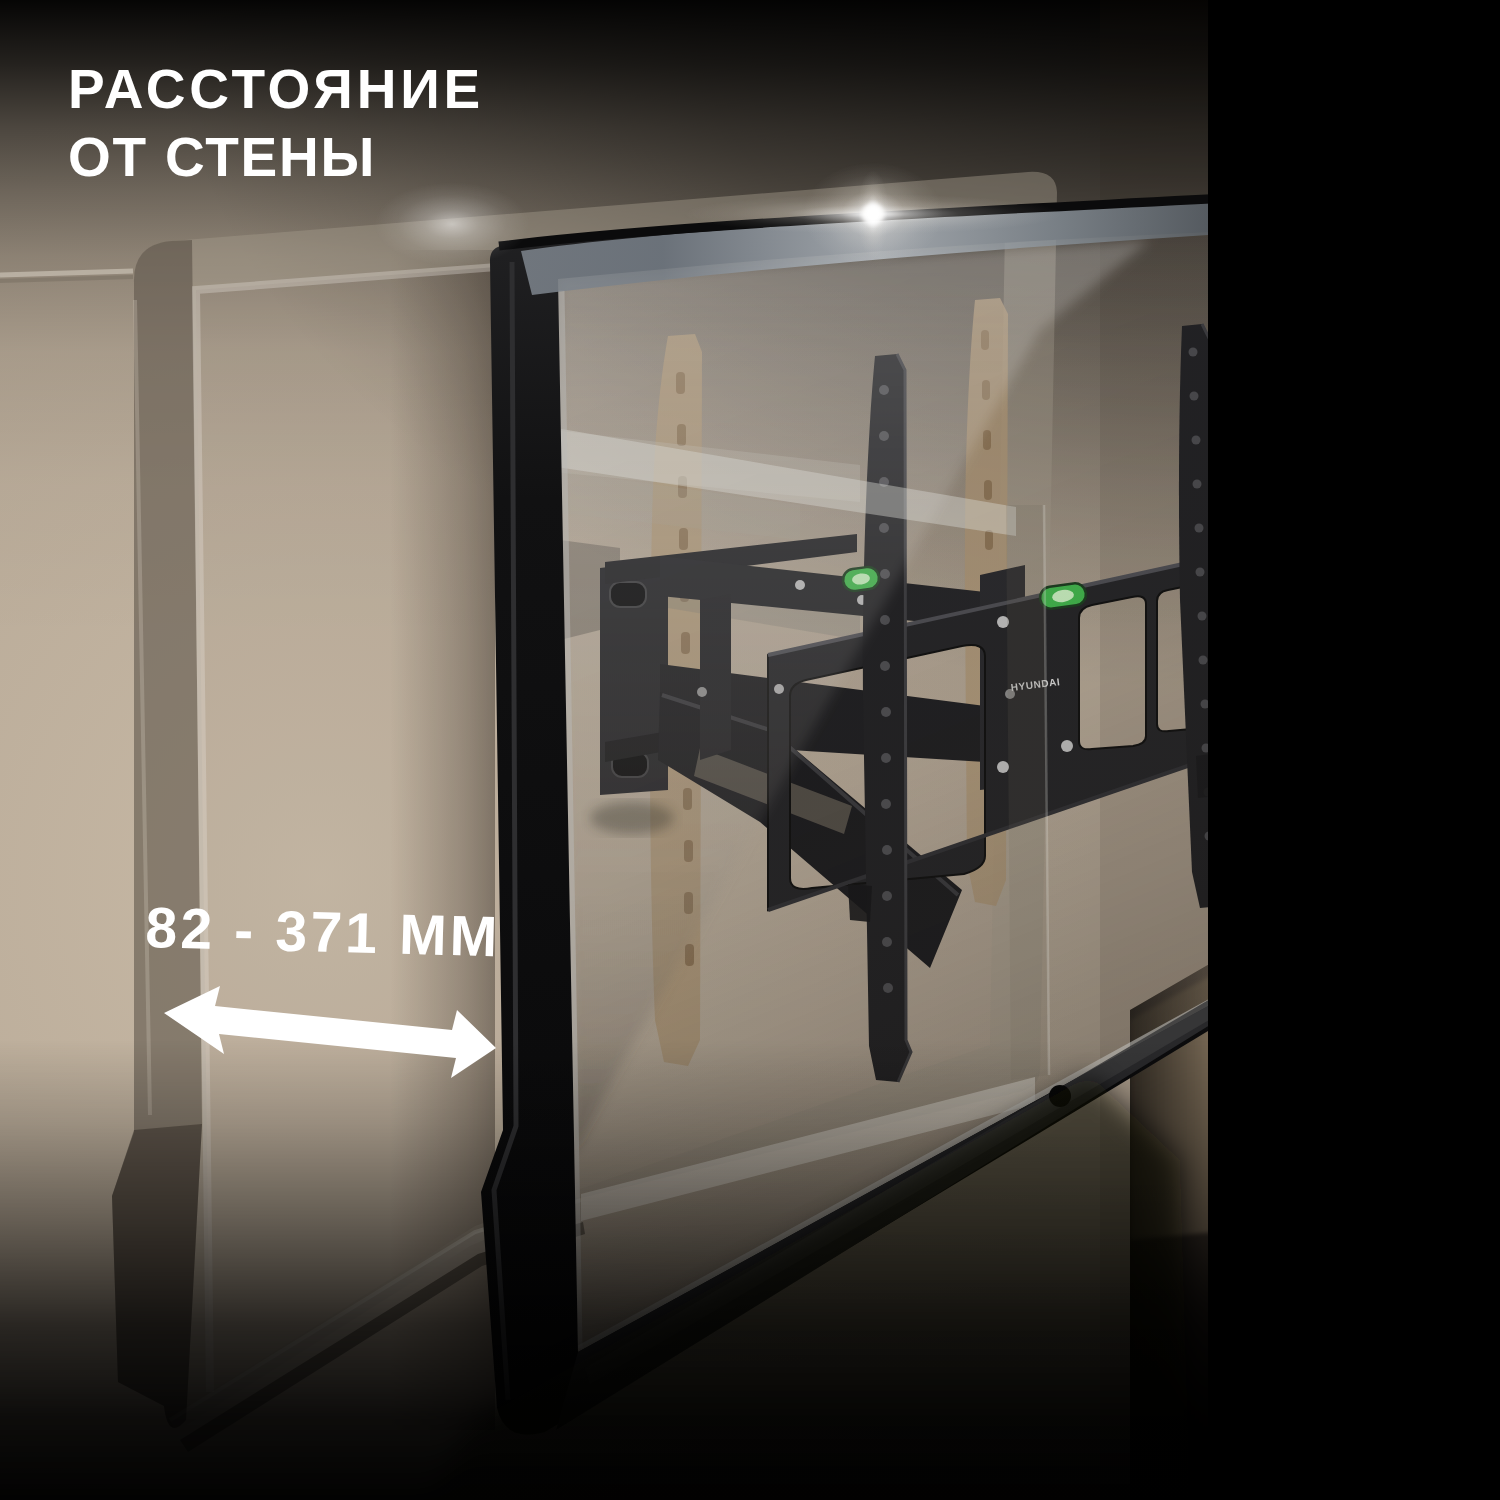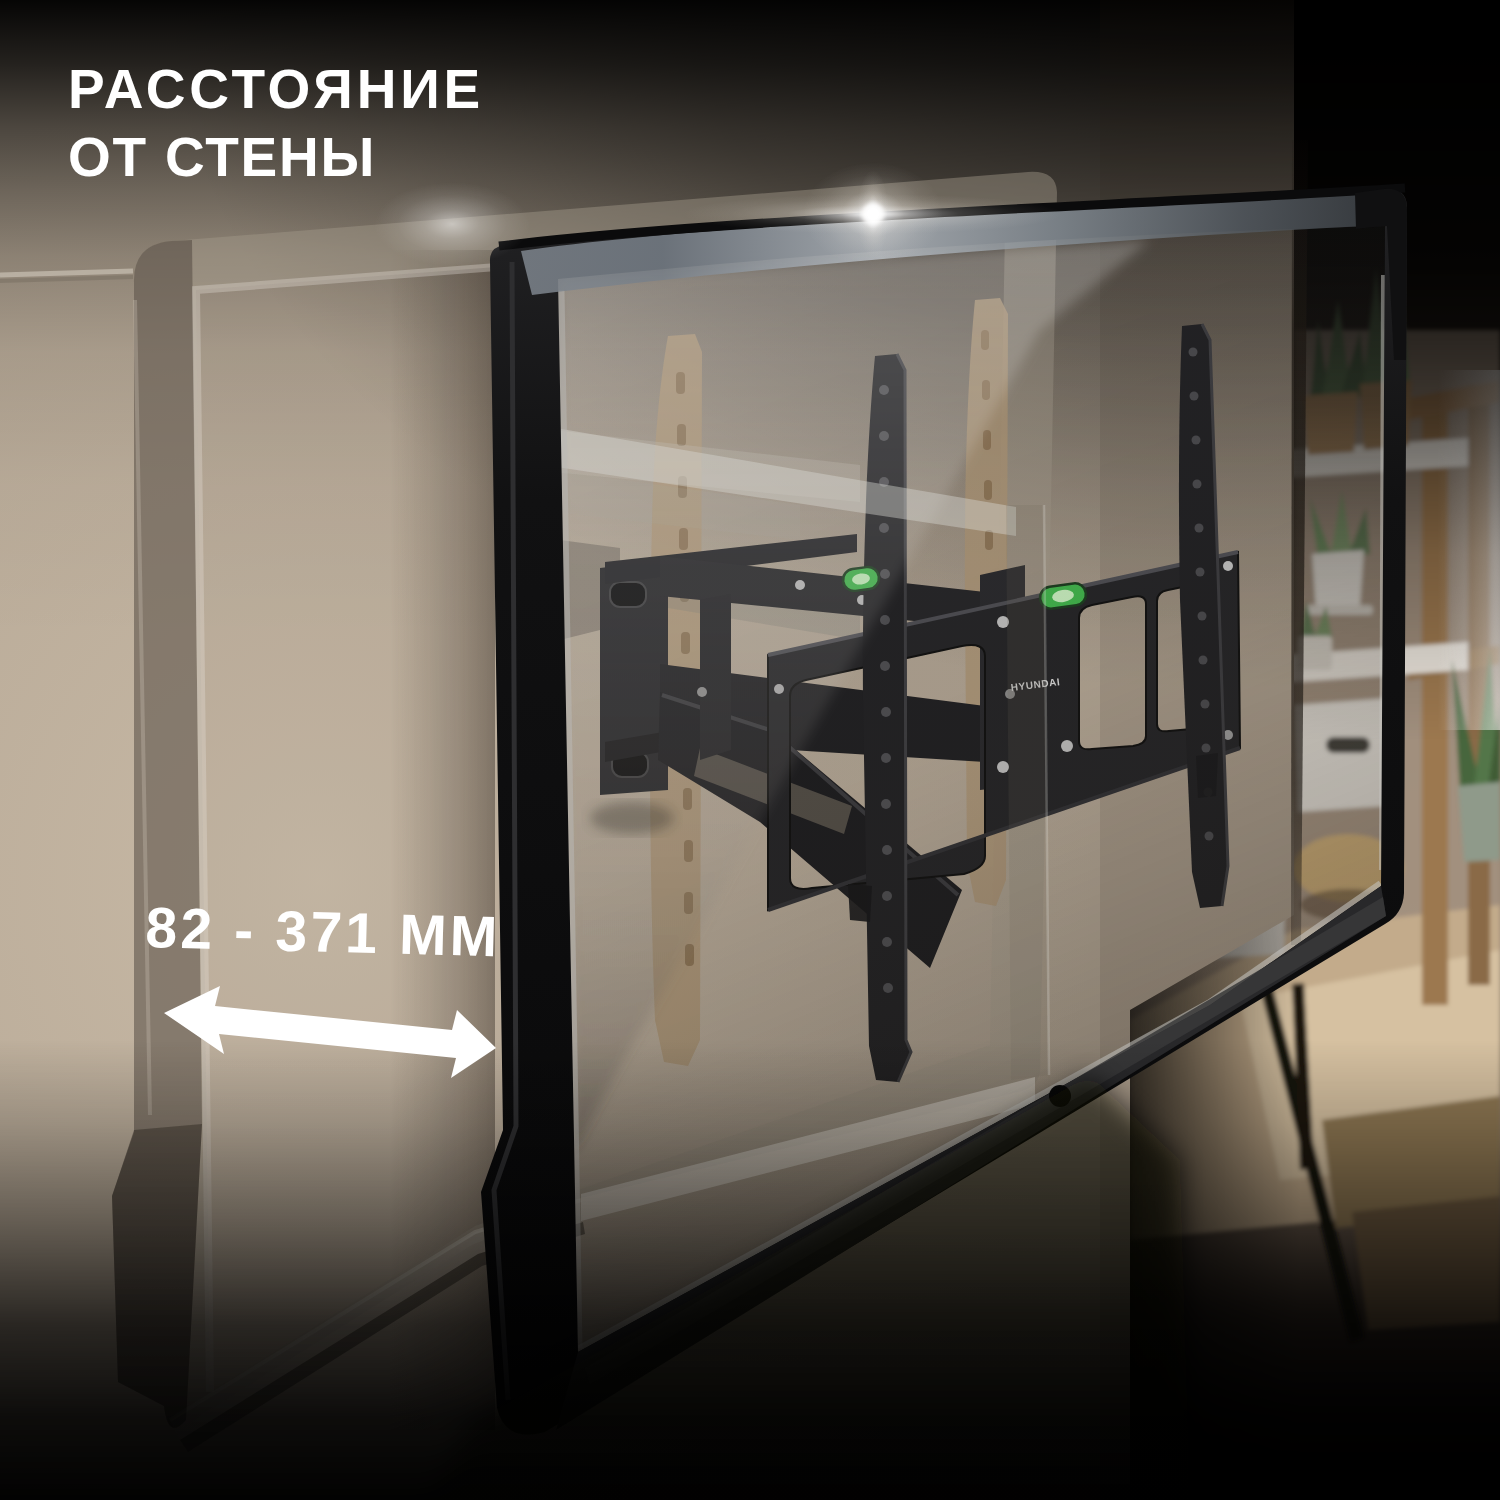--- a/index.html
+++ b/index.html
@@ -1,16 +1,16 @@
 <!DOCTYPE html>
 <html><head>
 <meta charset="utf-8">
 <style>
   html,body{margin:0;padding:0;background:#000;}
-  #stage{position:relative;width:1500px;height:1500px;overflow:hidden;font-family:"Liberation Sans",sans-serif;}
+  #stage{position:relative;width:1208px;height:1500px;overflow:hidden;font-family:"Liberation Sans",sans-serif;}
   svg{display:block;}
 </style>
 </head>
 <body>
 <div id="stage">
 <svg width="1500" height="1500" viewBox="0 0 1500 1500">
 <defs>
   <linearGradient id="topFade" x1="0" y1="0" x2="0" y2="1">
     <stop offset="0" stop-color="#000" stop-opacity="0.97"></stop>
     <stop offset="0.1" stop-color="#000" stop-opacity="0.80"></stop>

